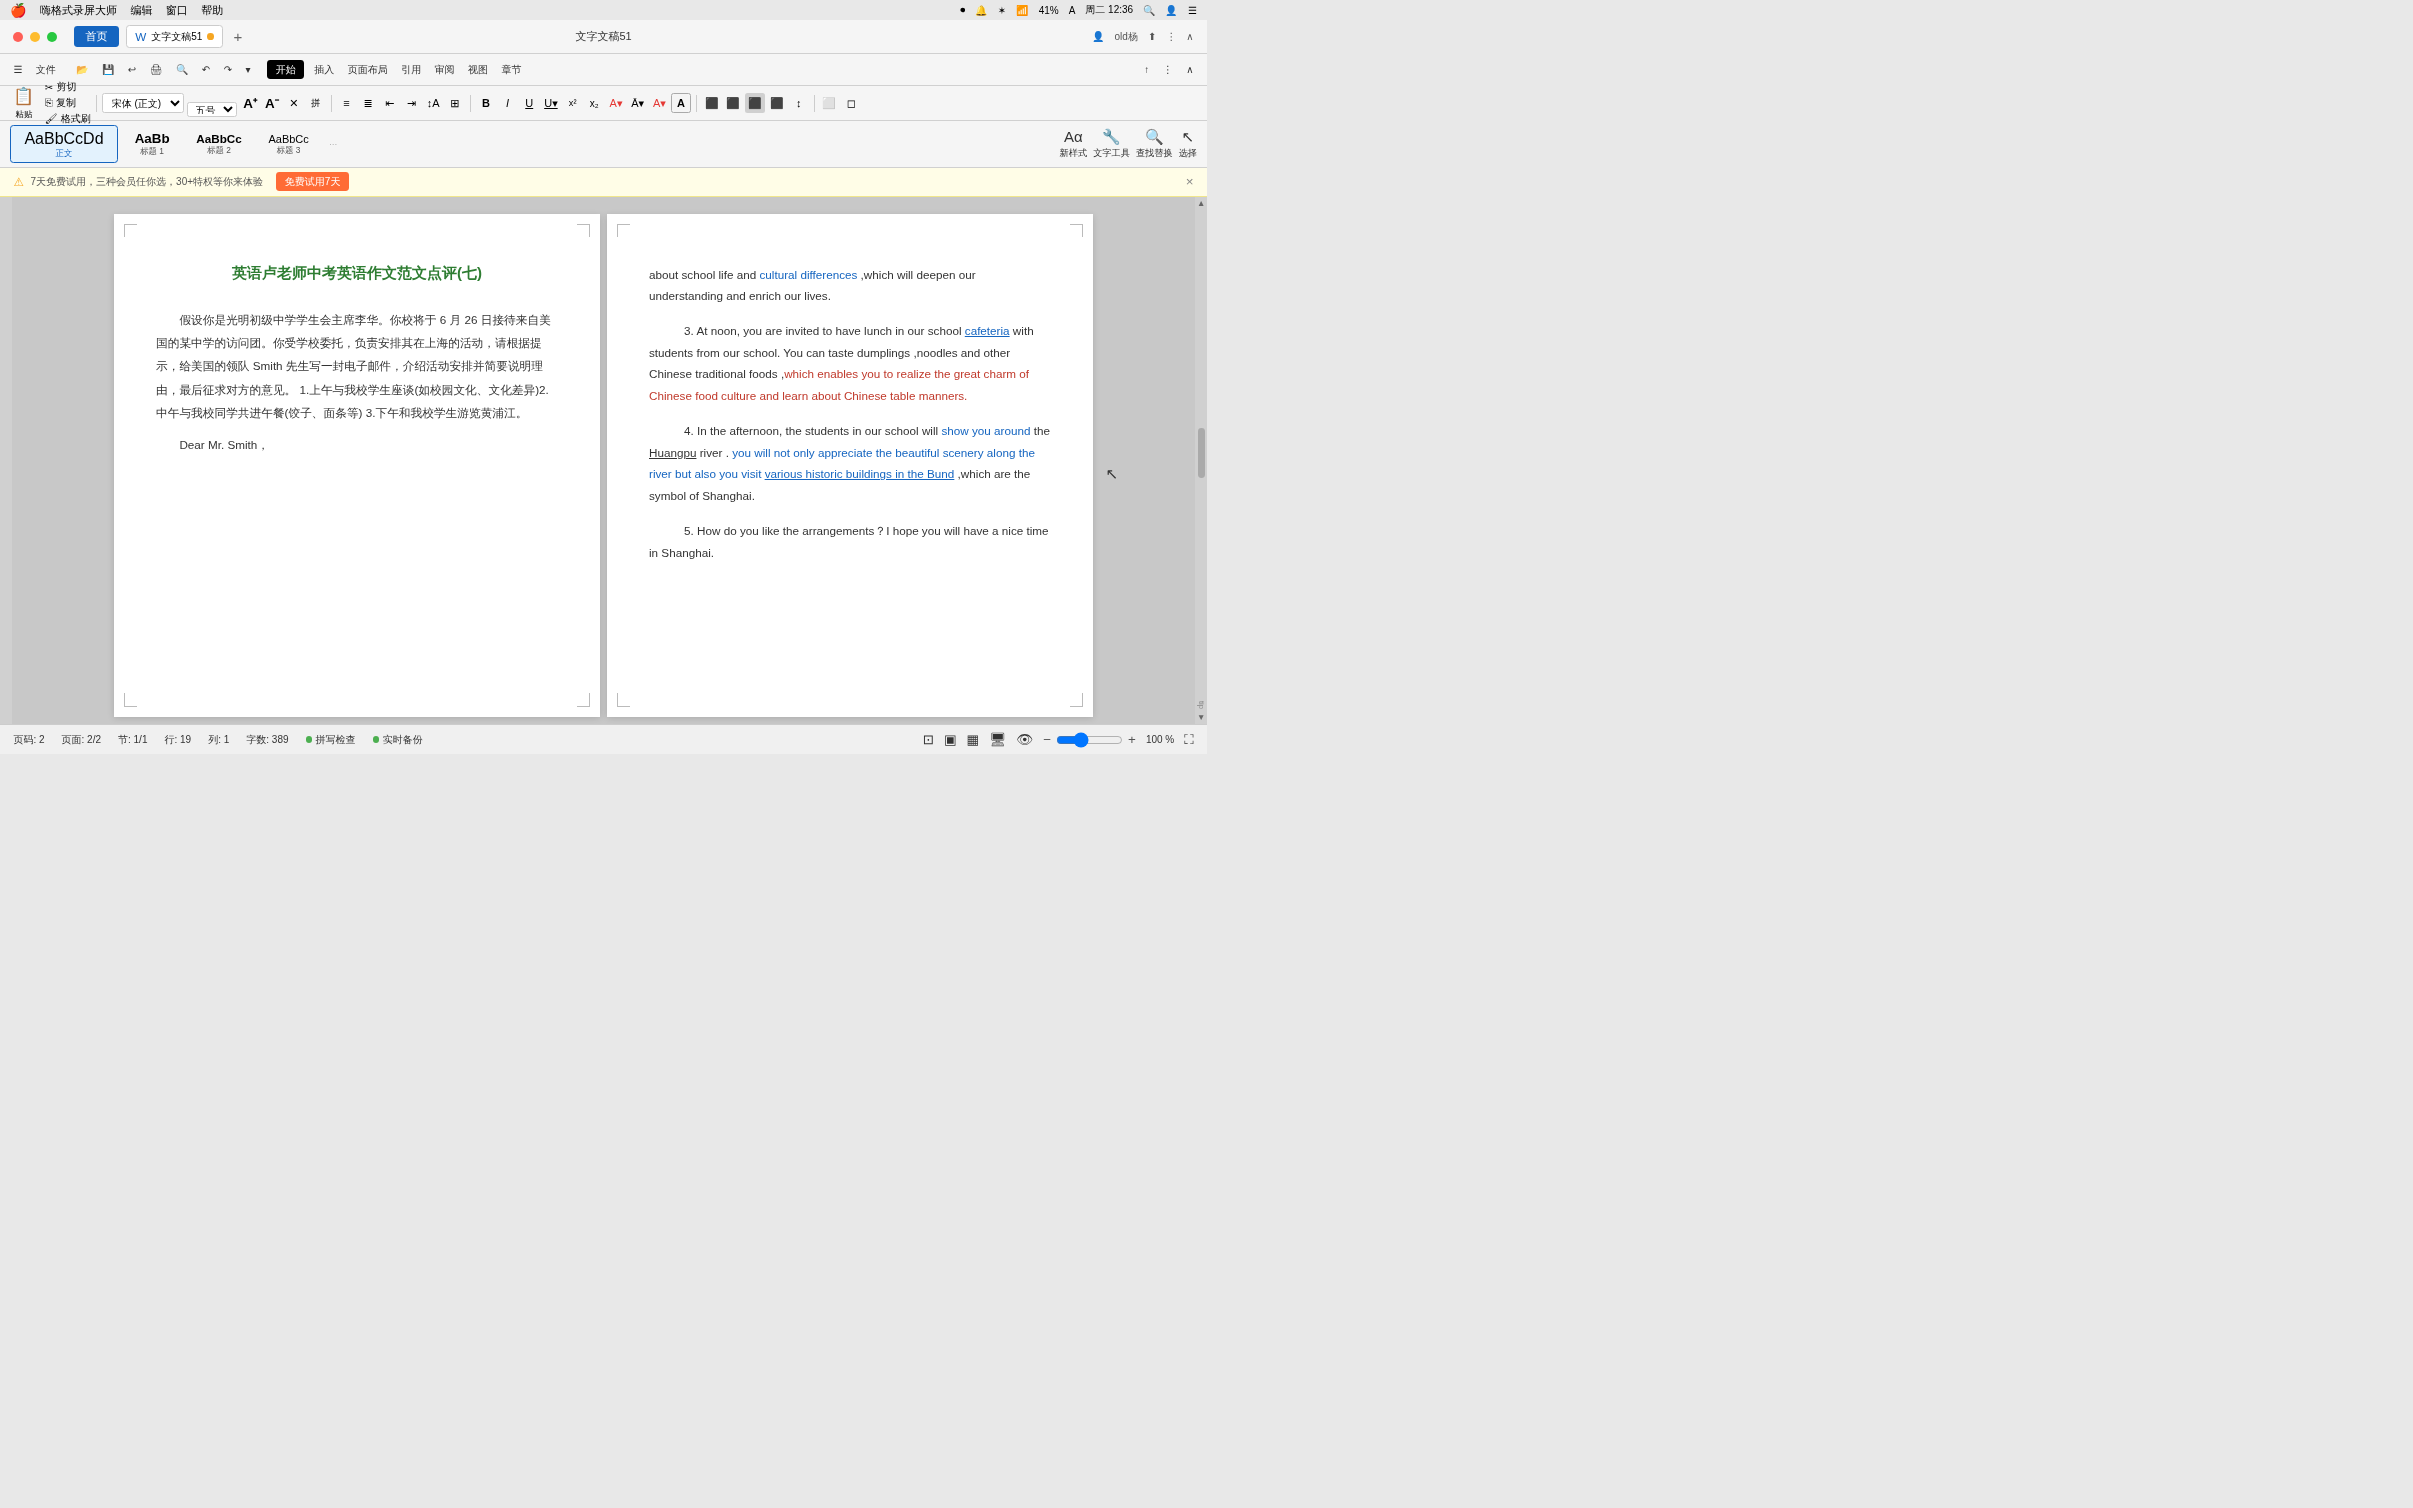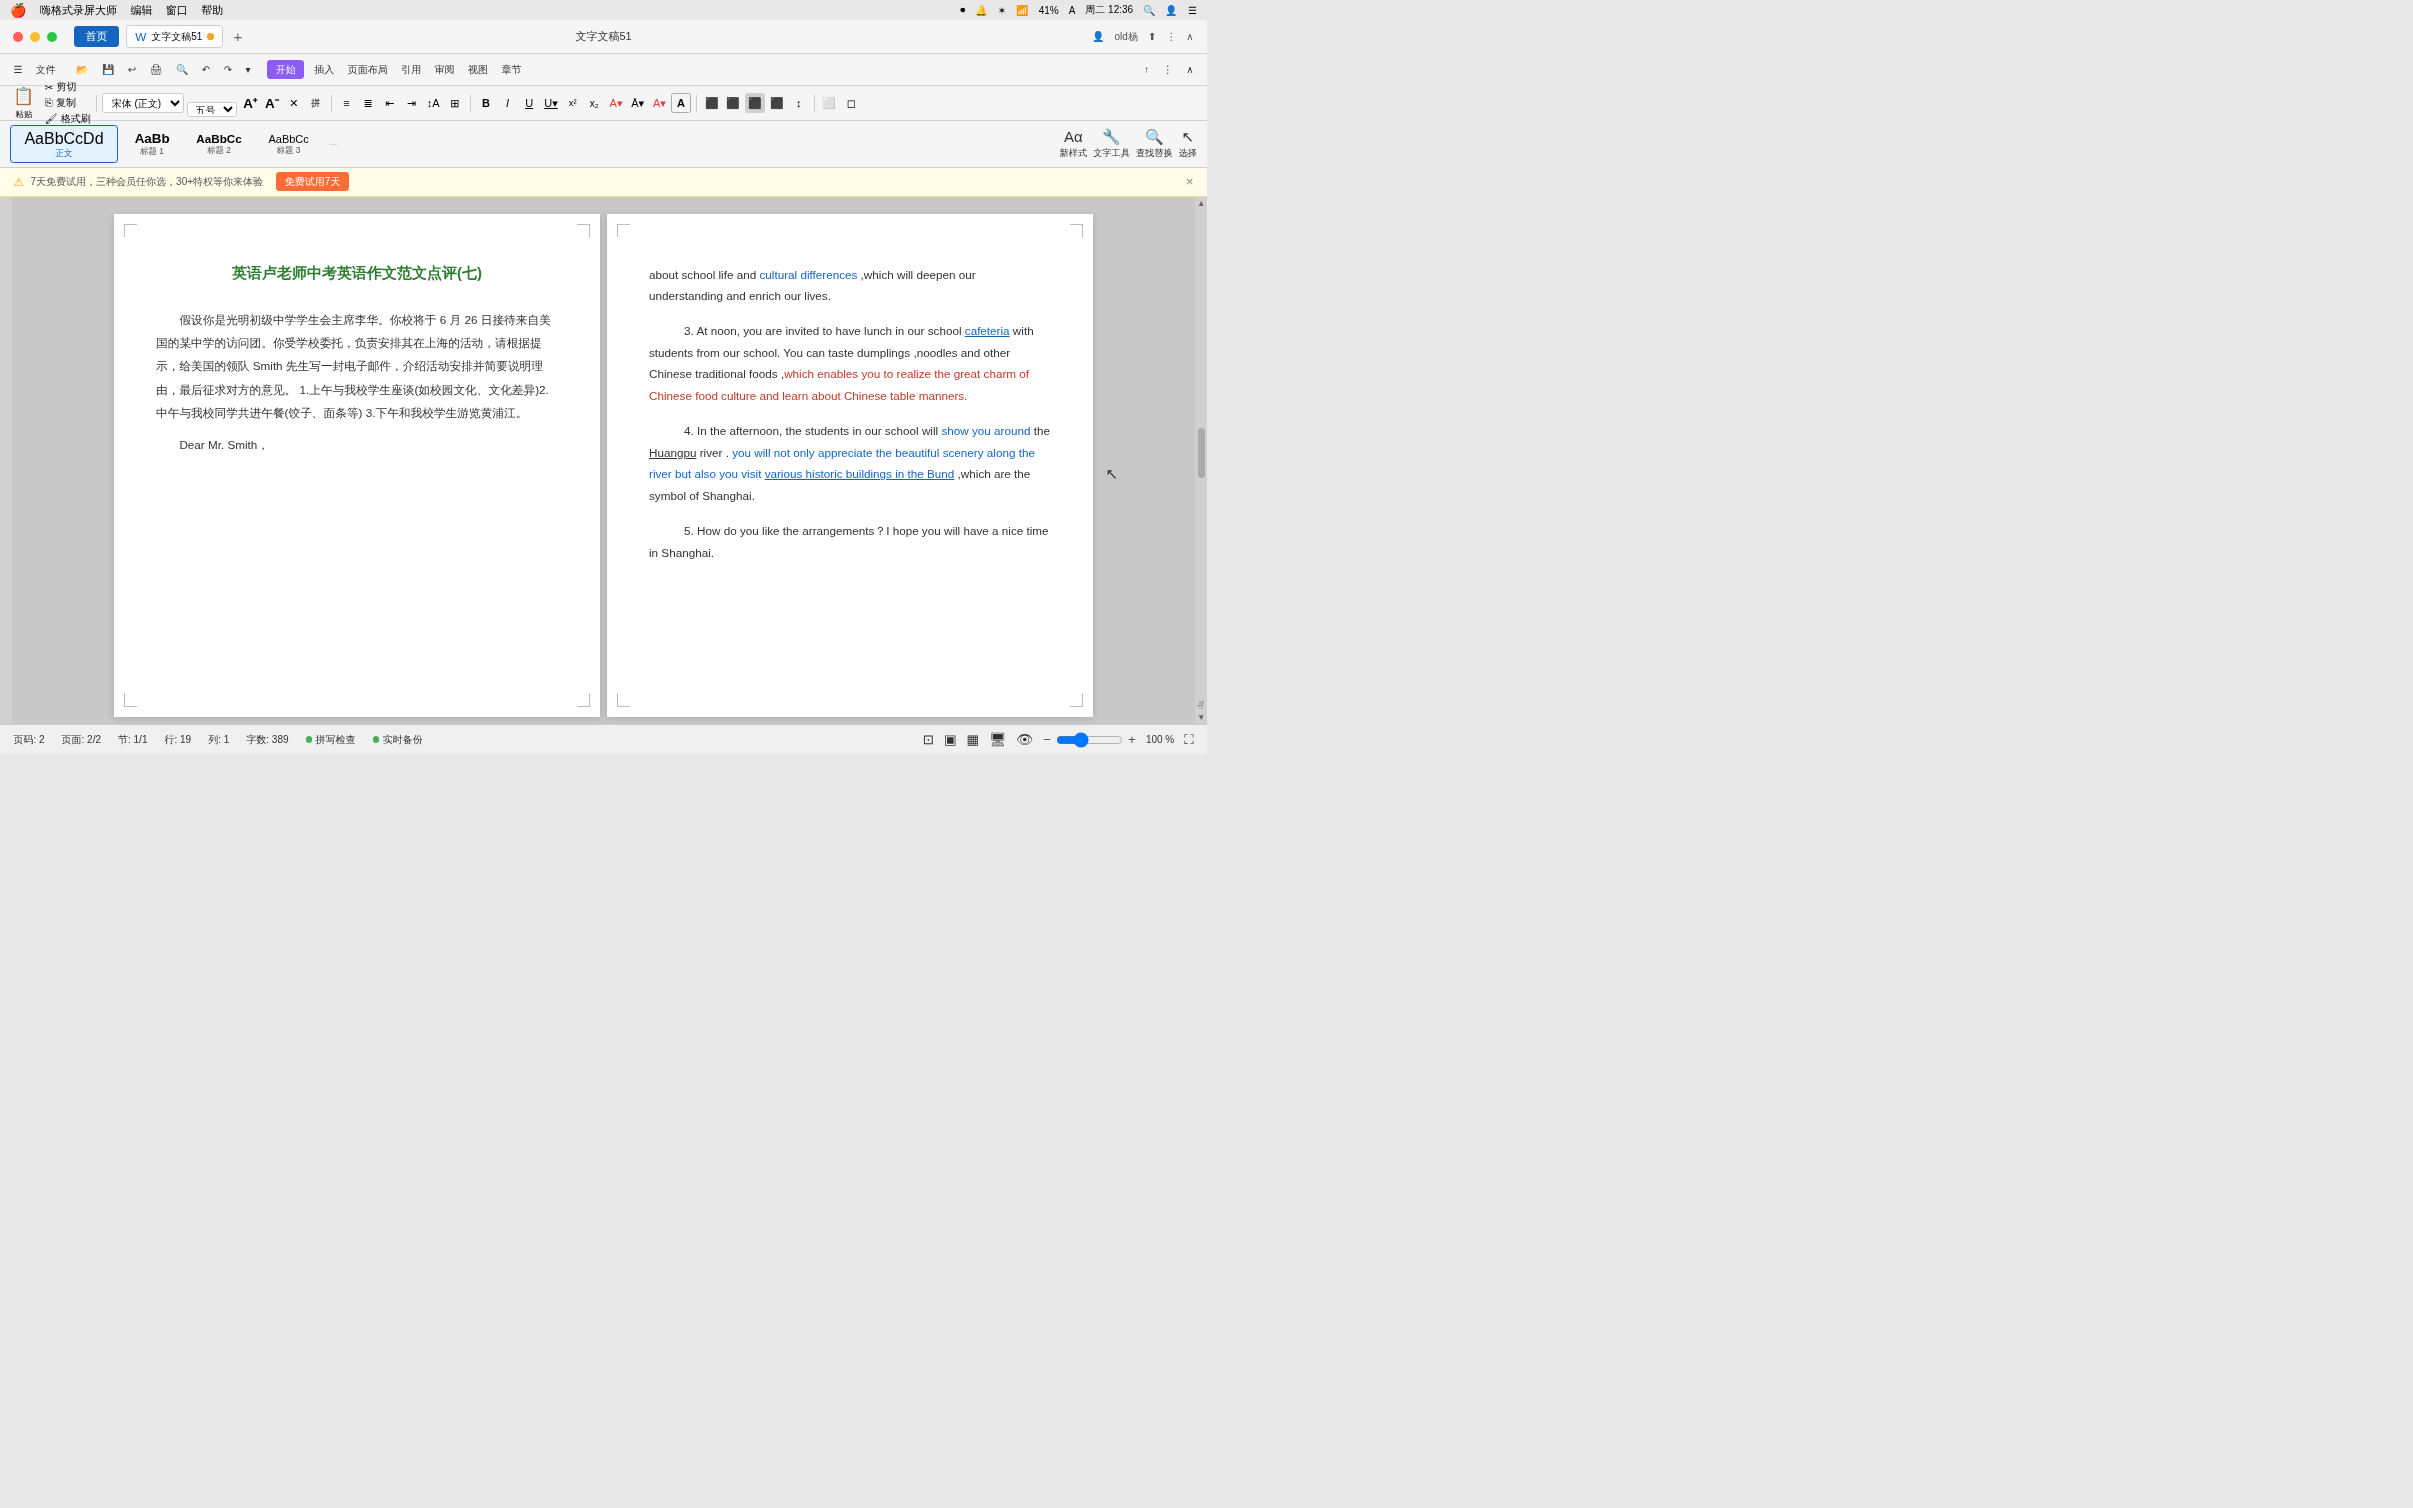--- a/index.html
+++ b/index.html
@@ -361,21 +361,21 @@
     <span class="toolbar-btn">📂</span>
     <span class="toolbar-btn">💾</span>
     <span class="toolbar-btn">↩</span>
     <span class="toolbar-btn">🖨</span>
     <span class="toolbar-btn">🔍</span>
     <span class="toolbar-btn">↶</span>
     <span class="toolbar-btn">↷</span>
     <span class="toolbar-btn">▾</span>
   </div>
   <div class="toolbar-group">
-    <span class="toolbar-btn" style="background:#8b5cf6;color:white;padding:2.5px 8.4px;border-radius:3.4px;">开始</span>
+    <span class="toolbar-btn" style="background:#000000;color:white;padding:2.5px 8.4px;border-radius:3.4px;">开始</span>
     <span class="toolbar-btn">插入</span>
     <span class="toolbar-btn">页面布局</span>
     <span class="toolbar-btn">引用</span>
     <span class="toolbar-btn">审阅</span>
     <span class="toolbar-btn">视图</span>
     <span class="toolbar-btn">章节</span>
   </div>
   <div style="margin-left:auto;display:flex;gap:6.7px;">
     <span class="toolbar-btn">↑</span>
     <span class="toolbar-btn">⋮</span>

